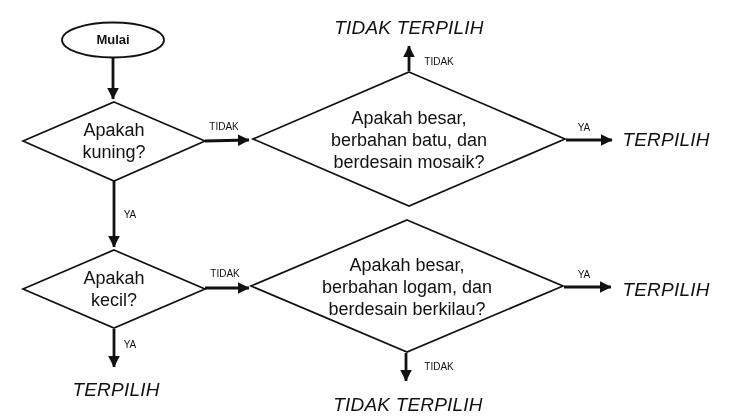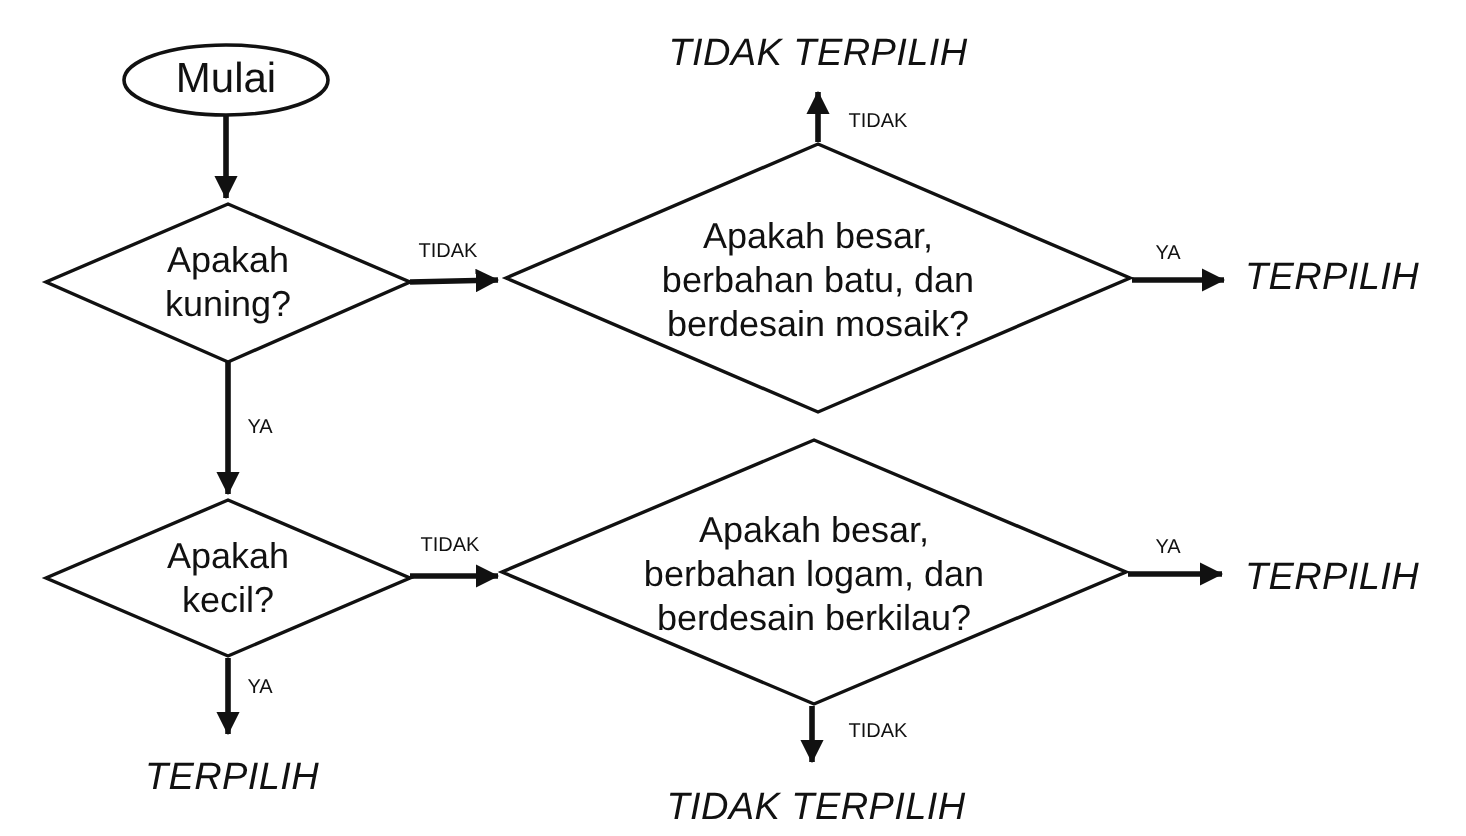--- a/index.html
+++ b/index.html
@@ -27,22 +27,23 @@
     text-align: center;
     white-space: pre-line;
     color: #111111;
     line-height: 1.2;
   }
   .node-label {
     font-size: 18px;
     line-height: 22px;
   }
   .start-label {
-    font-size: 21px;
+    font-size: 13px;
     line-height: 22px;
+    font-weight: bold;
   }
   .edge-label {
     font-size: 10px;
     line-height: 13px;
     white-space: nowrap;
   }
   .terminal-label {
     font-size: 19px;
     font-weight: 400;
     font-style: italic;

